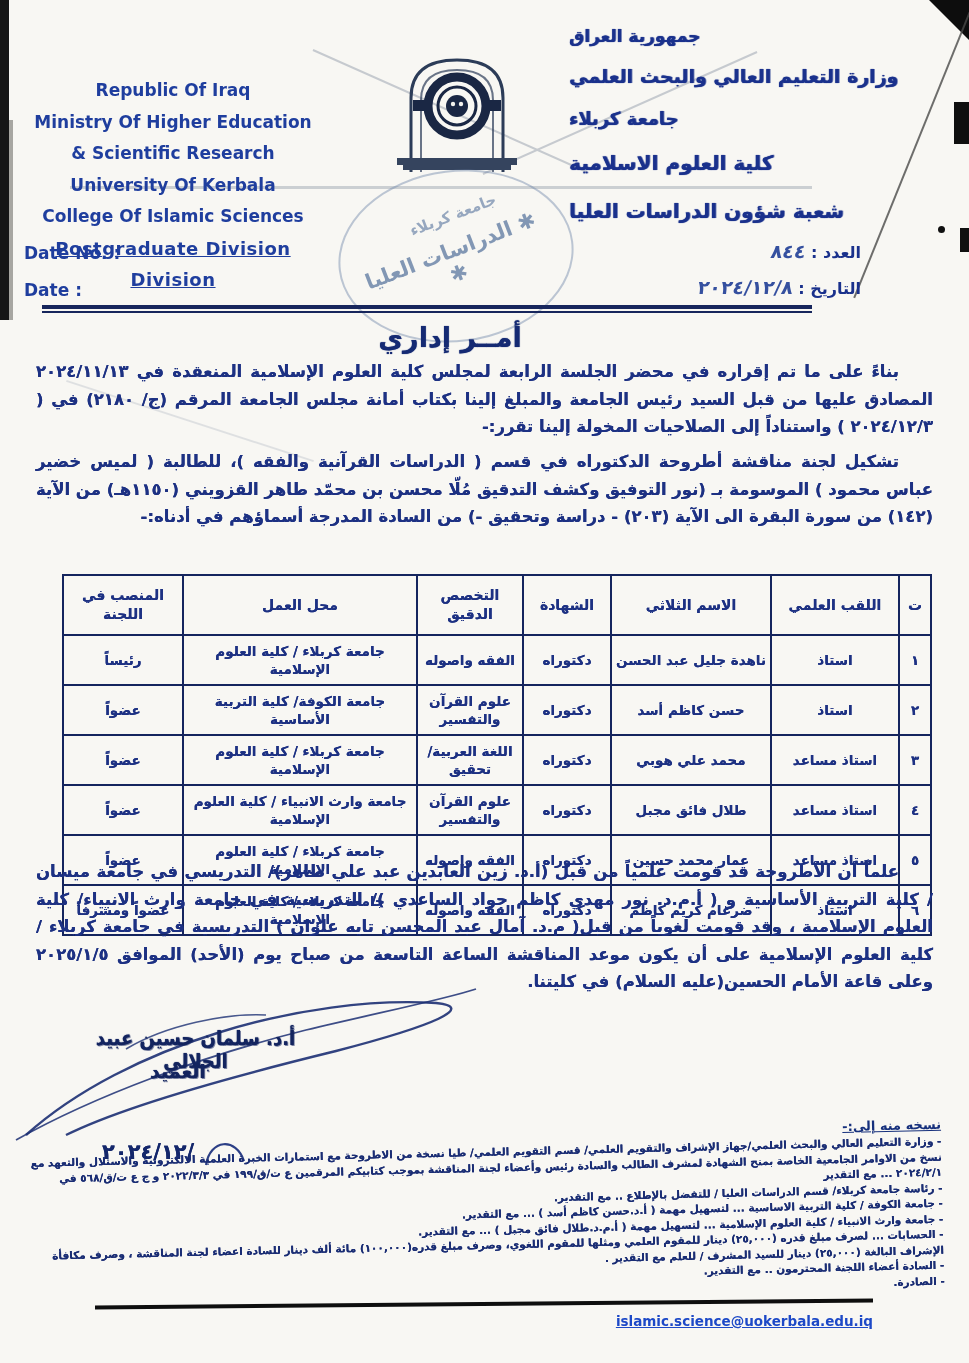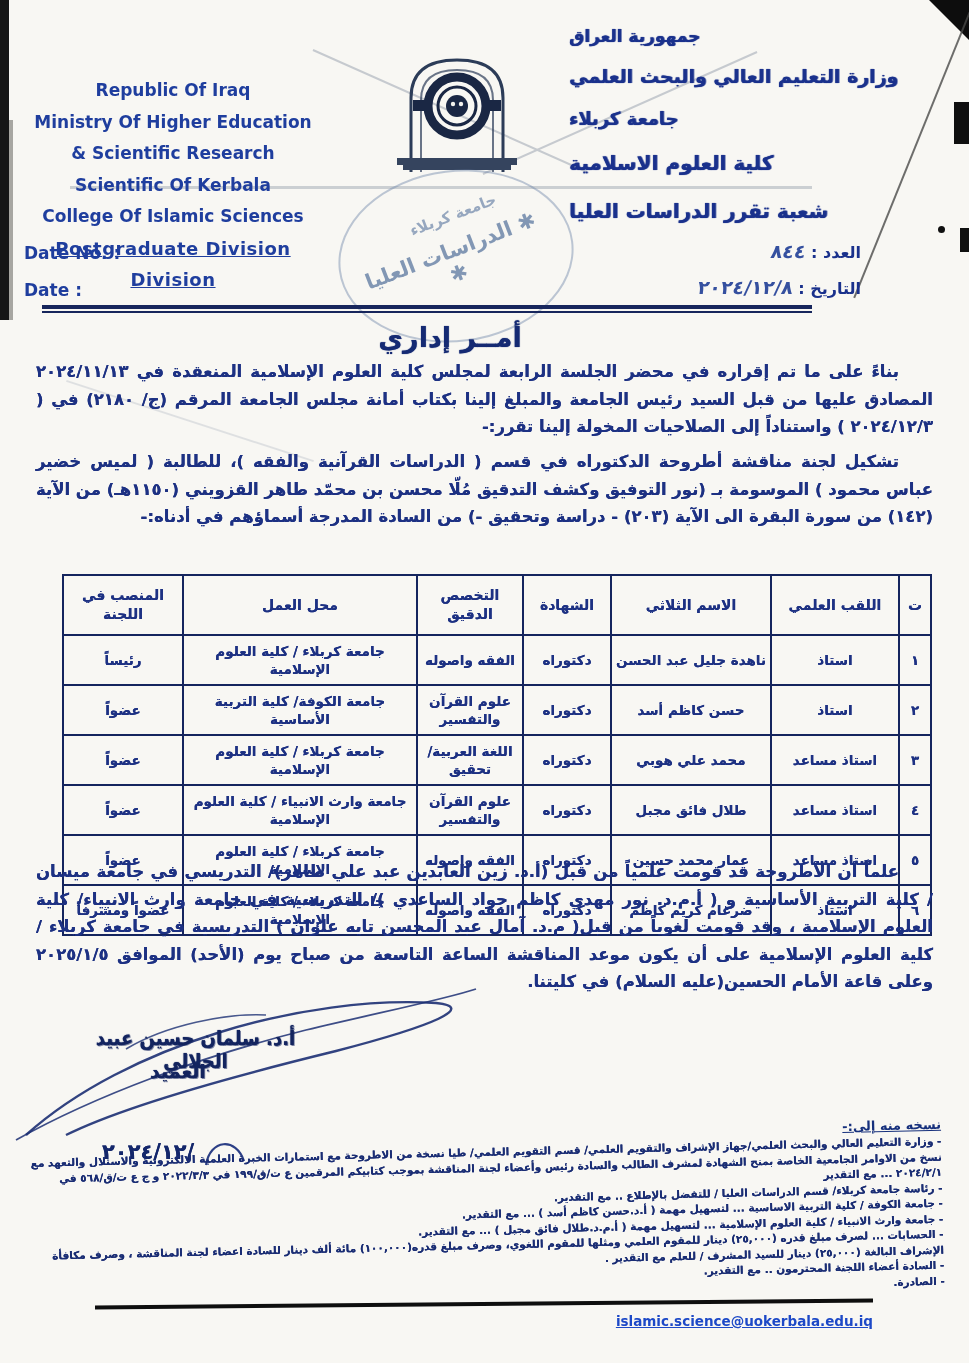--- a/index.html
+++ b/index.html
@@ -97,21 +97,21 @@
 
   <div class="wm-h"></div>
   <div class="wm-d1"></div>
   <div class="wm-d2"></div>
   <div class="wm-d3"></div>
 
   <div class="en-header">
     <div>Republic Of Iraq</div>
     <div>Ministry Of Higher Education</div>
     <div>&amp; Scientific Research</div>
-    <div>Scientific Of Kerbala</div>
+    <div>University Of Kerbala</div>
     <div>College Of Islamic Sciences</div>
     <div class="l5">Postgraduate Division Division</div>
   </div>
   <div class="en-issue">Date No. :</div>
   <div class="en-date">Date :</div>
 
   <svg class="emblem" width="120" height="130" viewBox="0 0 120 130">
     <path d="M14 122 V48 Q14 10 60 10 Q106 10 106 48 V122" fill="none" stroke="#2c3c58" stroke-width="3"></path>
     <path d="M24 122 V50 Q24 20 60 20 Q96 20 96 50 V122" fill="none" stroke="#2c3c58" stroke-width="2" opacity=".7"></path>
     <circle cx="60" cy="56" r="29" fill="none" stroke="#1a2744" stroke-width="9"></circle>
@@ -128,21 +128,21 @@
   <div class="stamp">
     <div class="stamp-t1">جامعة كربلاء</div>
     <div class="stamp-t2">✱ الدراسات العليا ✱</div>
   </div>
 
   <div class="ar-header">
     <div class="a0">جمهورية العراق</div>
     <div class="a1">وزارة التعليم العالي والبحث العلمي</div>
     <div class="a2">جامعة كربلاء</div>
     <div class="a3">كلية العلوم الاسلامية</div>
-    <div class="a4">شعبة تقرر الدراسات العليا</div>
+    <div class="a4">شعبة شؤون الدراسات العليا</div>
   </div>
 
   <div class="num-line">
     <span>العدد :</span>
     <span class="hand">٨٤٤</span>
   </div>
   <div class="date-line">
     <span>التاريخ :</span>
     <span class="hand" dir="ltr">٢٠٢٤/١٢/٨</span>
   </div>

